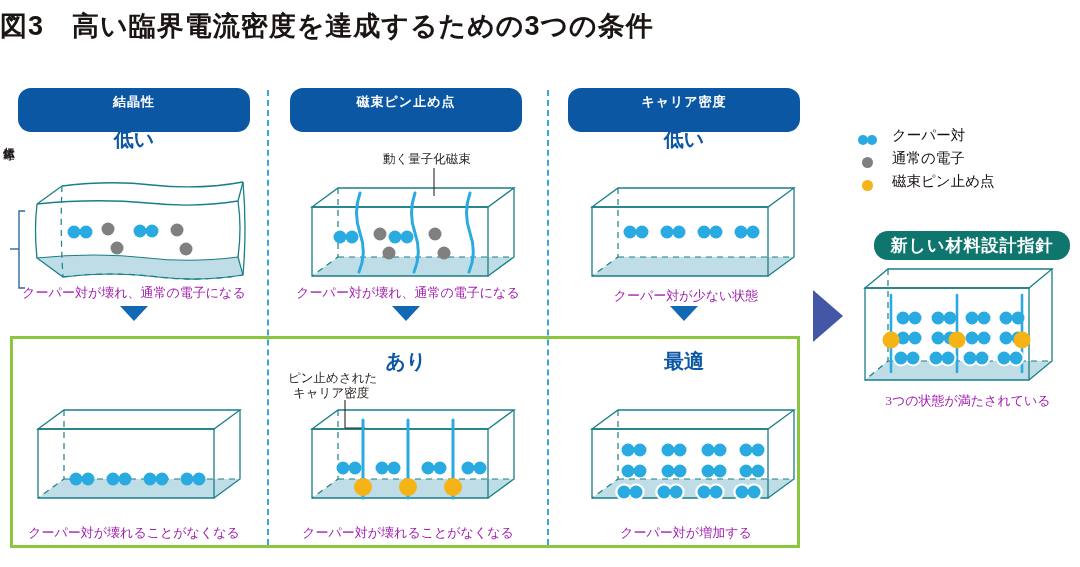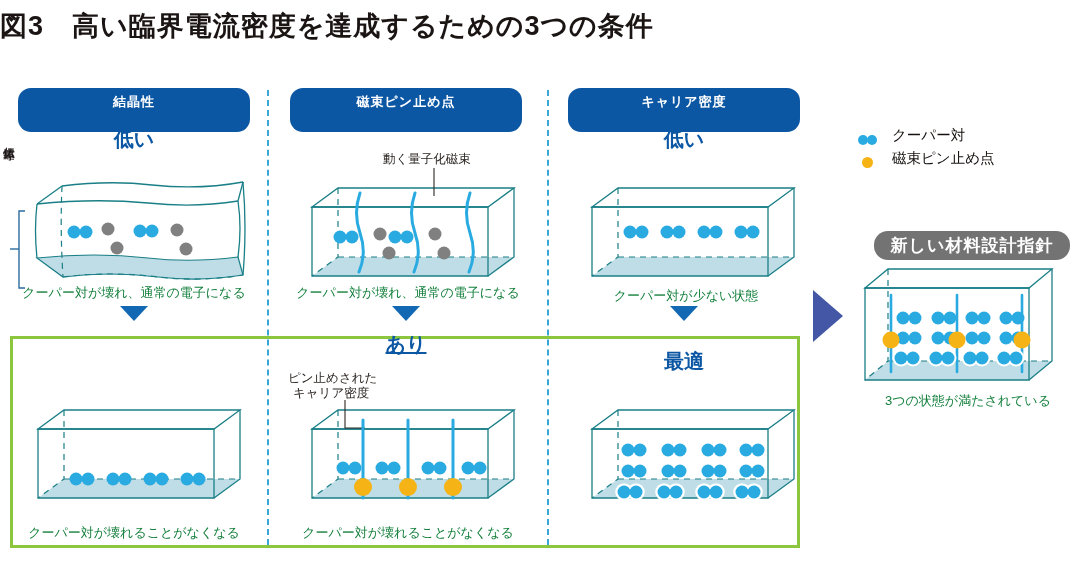--- a/index.html
+++ b/index.html
@@ -30,34 +30,35 @@
   }
 
   
   .badge{
     position:absolute;height:44px;line-height:27px;text-align:center;
     background:#0b57a4;color:#ffffff;border-radius:13px;
     font-size:13px;font-weight:bold;letter-spacing:1px;
   }
   .badge-purple{
     position:absolute;height:29px;line-height:29px;text-align:center;
-    background:#737373;color:#ffffff;border-radius:14px;
+    background:#0f766e;color:#ffffff;border-radius:14px;
     font-size:17px;font-weight:bold;letter-spacing:1px;
   }
 
   
   .state-label{
     position:absolute;text-align:center;font-size:20px;font-weight:bold;
     color:#0b57a4;
   }
 
   
   .caption{
-    position:absolute;text-align:center;font-size:13px;color:#15803d;
+    position:absolute;text-align:center;font-size:13px;color:#a21caf;
     white-space:nowrap;
+    font-family:Liberation Serif, serif;
   }
   .annot{
     position:absolute;font-size:12.5px;color:#2c2622;white-space:nowrap;
     line-height:15px;
   }
 
   
   .down-arrow{
     position:absolute;width:0;height:0;
     border-left:14px solid transparent;border-right:14px solid transparent;
@@ -97,53 +98,60 @@
   <div class="divider" style="left:267px;"></div>
   <div class="divider" style="left:547px;"></div>
 
   <div class="badge" style="left:18px;top:88px;width:232px;">結晶性</div>
   <div class="badge" style="left:290px;top:88px;width:232px;">磁束ピン止め点</div>
   <div class="badge" style="left:568px;top:88px;width:232px;">キャリア密度</div>
 
   <div class="state-label" style="left:18px;top:126px;width:232px;">低い</div>
   <div class="state-label" style="left:568px;top:126px;width:232px;">低い</div>
 
-  <div class="state-label" style="left:290px;top:331px;width:232px;text-decoration:underline;">あり</div>
+  <div class="state-label" style="left:290px;top:348px;width:232px;">あり</div>
   <div class="state-label" style="left:568px;top:348px;width:232px;">最適</div>
 
   <div class="annot" style="left:383px;top:152px;">動く量子化磁束</div>
   <div class="annot" style="left:288px;top:371px;">ピン止めされた</div>
   <div class="annot" style="left:293px;top:386px;">キャリア密度</div>
 
   <div class="vlabel" style="left:2px;top:138px;height:90px;">超伝導体</div>
 
   <div class="caption" style="left:8px;top:284px;width:252px;">クーパー対が壊れ、通常の電子になる</div>
   <div class="caption" style="left:282px;top:284px;width:252px;">クーパー対が壊れ、通常の電子になる</div>
   <div class="caption" style="left:560px;top:287px;width:252px;">クーパー対が少ない状態</div>
 
   <div class="caption" style="left:8px;top:524px;width:252px;">クーパー対が壊れることがなくなる</div>
   <div class="caption" style="left:282px;top:524px;width:252px;">クーパー対が壊れることがなくなる</div>
+  <div class="caption" style="left:560px;top:524px;width:252px;">クーパー対が増加する</div>
 
   <div class="caption" style="left:860px;top:392px;width:216px;">3つの状態が満たされている</div>
 
   <div class="down-arrow" style="left:120px;top:306px;"></div>
   <div class="down-arrow" style="left:392px;top:306px;"></div>
   <div class="down-arrow" style="left:670px;top:306px;"></div>
 
   <div class="right-arrow" style="left:813px;top:290px;"></div>
 
   <div class="badge-purple" style="left:874px;top:231px;width:196px;">新しい材料設計指針</div>
 
   <div class="legend">
     <div class="legend-row">
       <span class="legend-sym">
         <span class="dot" style="width:10px;height:10px;background:#29ABE2;"></span>
           <span class="dot" style="width:10px;height:10px;background:#29ABE2;margin-left:-1px;"></span>
       </span>
       <span class="legend-txt">クーパー対</span>
+    </div>
+    <div class="legend-row">
+      <span class="legend-sym">
+        <span class="dot" style="width:11px;height:11px;background:#808080;margin-left:4px;"></span>
+      </span>
+      <span class="legend-txt">通常の電子</span>
     </div>
     <div class="legend-row">
       <span class="legend-sym">
         <span class="dot" style="width:11px;height:11px;background:#F5B316;margin-left:4px;"></span>
       </span>
       <span class="legend-txt">磁束ピン止め点</span>
     </div>
   </div>
 
   <svg class="layer" viewBox="0 0 1080 567">

